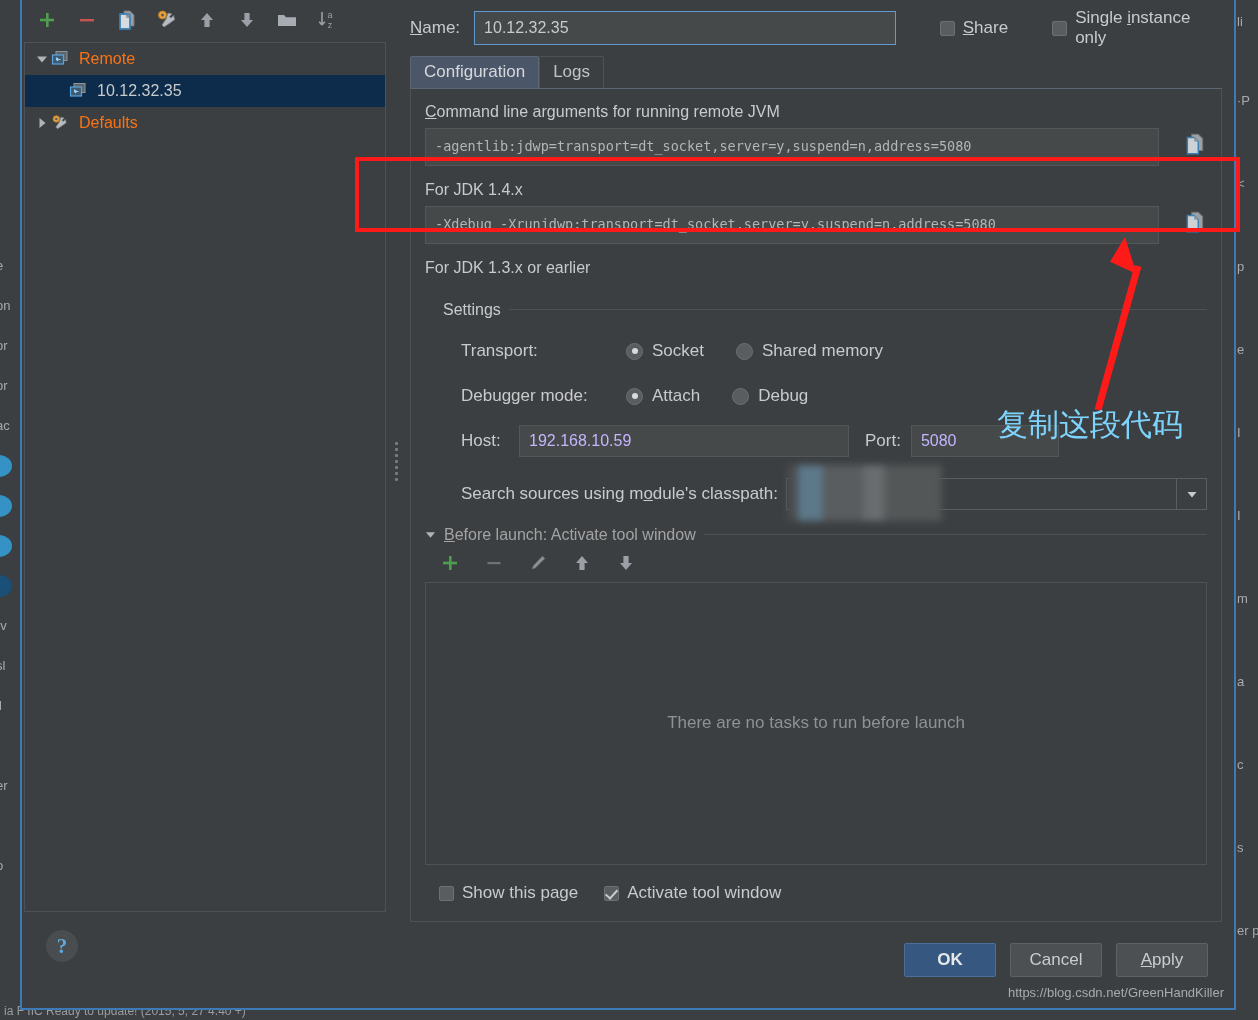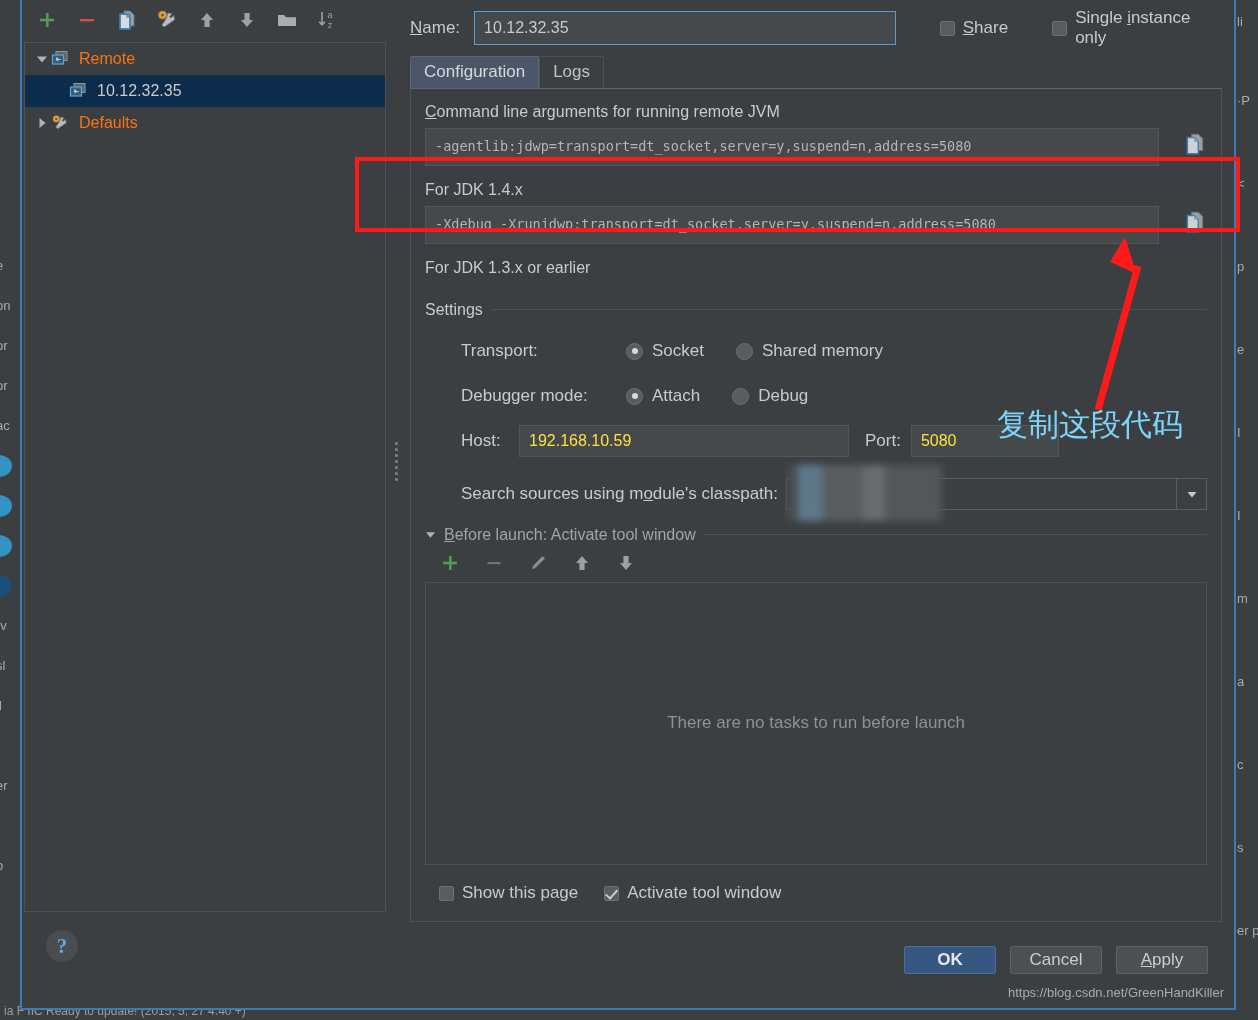--- a/index.html
+++ b/index.html
@@ -211,42 +211,42 @@
   }
   .copy-btn { width: 24px; height: 24px; margin-top: 4px; cursor: pointer; flex: none; }
   .copy-btn svg { display: block; }
 
   .block { margin-bottom: 15px; }
 
   
   .group-box { margin-top: 2px; }
   .group-title-row {
     display: flex; align-items: center; gap: 8px;
-    font-size: 16px; color: #c8cacc; margin-bottom: 10px;
+    font-size: 16px; color: #c8cacc; margin-bottom: 10px; margin-left: 18px;
   }
   .group-title-row .line { flex: 1; height: 1px; background: #4e5254; }
   .group-inner { padding-left: 36px; }
   .set-row { display: flex; align-items: center; height: 45px; }
   .set-lbl { font-size: 17px; color: #c8cacc; }
   .radio-wrap {
     display: flex; align-items: center; cursor: pointer;
     font-size: 17px; color: #c8cacc;
   }
   .radio {
     width: 17px; height: 17px; border-radius: 50%;
     background: #5a5d5f; border: 1px solid #6d7072;
     margin-right: 9px; flex: none; position: relative;
   }
   .radio.on::after {
     content: ""; position: absolute; left: 4.5px; top: 4.5px;
     width: 6px; height: 6px; border-radius: 50%; background: #d8dadc;
   }
   .txt-input {
     background: #45494a; border: 1px solid #535759;
-    color: #fde047; font-size: 16px; height: 32px; padding: 0 9px;
+    color: #c4b5fd; font-size: 16px; height: 32px; padding: 0 9px;
     font-family: "Liberation Sans", sans-serif;
   }
 
   
   #classpath-row {
     display: flex; align-items: center; height: 48px;
     margin-top: 6px;
   }
   #classpath-label { font-size: 17px; color: #c8cacc; }
   #classpath-combo {
@@ -294,21 +294,21 @@
   }
   #help-btn {
     position: absolute; left: 24px; top: 8px;
     width: 32px; height: 32px; border-radius: 50%;
     background: #4a4d4f; color: #5fa8dd;
     display: flex; align-items: center; justify-content: center;
     font-size: 21px; font-weight: bold; cursor: pointer;
     font-family: "Liberation Serif", serif;
   }
   .dlg-btn {
-    min-width: 92px; height: 28px; margin-left: 14px;
+    min-width: 92px; height: 34px; margin-left: 14px;
     background: #4c5052; border: 1px solid #5e6264;
     color: #cacccd; font-size: 17px; cursor: pointer;
     display: flex; align-items: center; justify-content: center;
     border-radius: 2px;
     font-family: "Liberation Sans", sans-serif;
   }
   .dlg-btn.primary {
     background: #365880; border-color: #4a6f9c; color: #e6e8ea; font-weight: bold;
   }
   #watermark {

